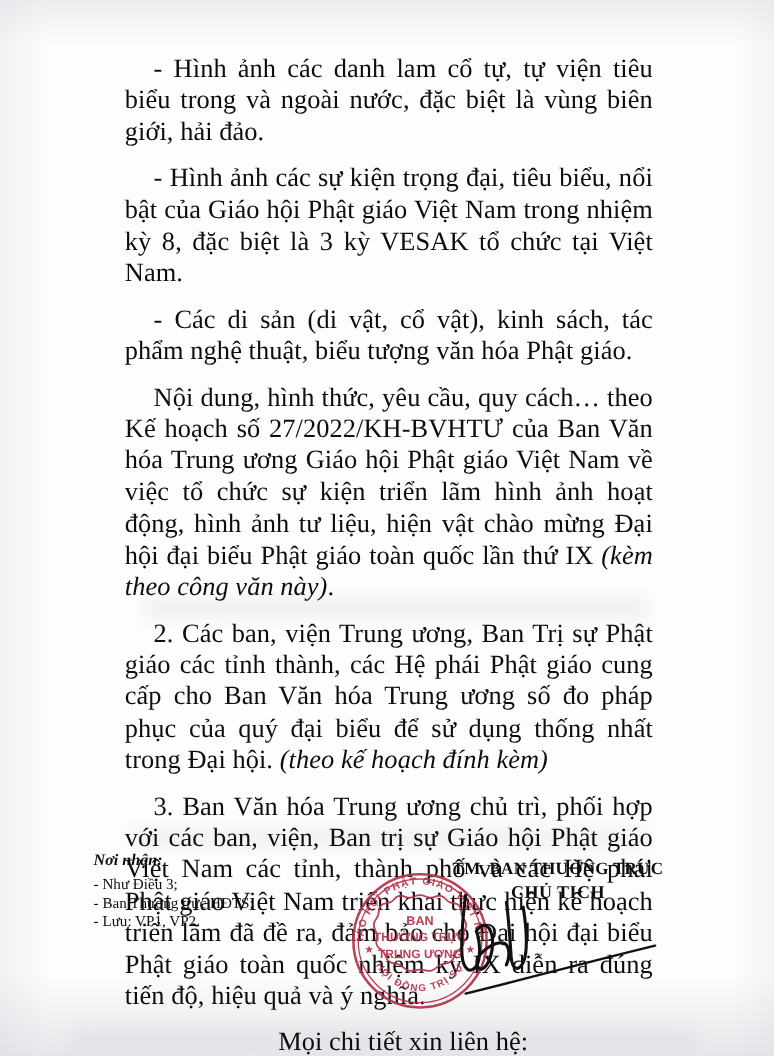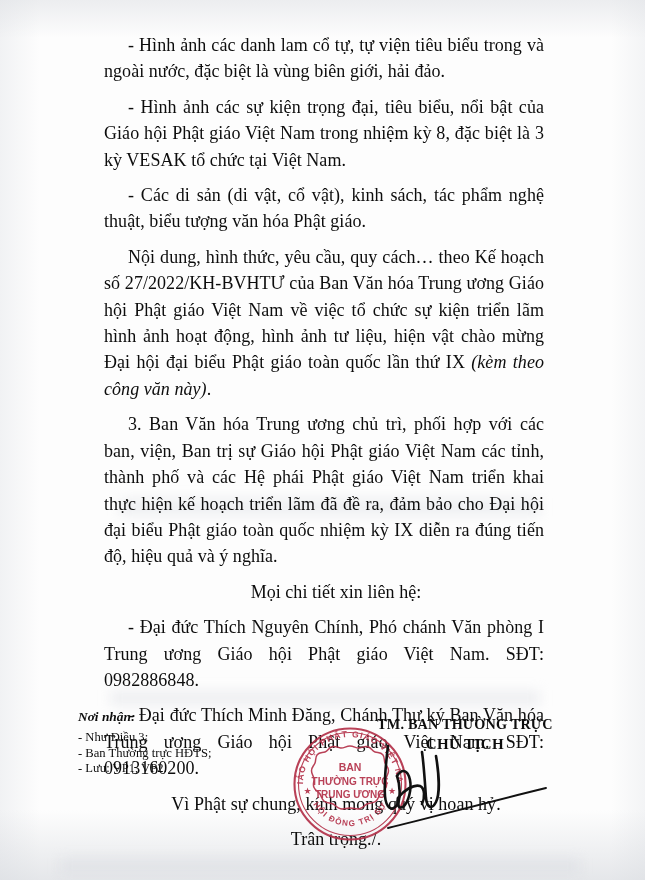--- a/index.html
+++ b/index.html
@@ -35,24 +35,24 @@
     filter: blur(6px);
   }
 
   .body-text {
     position: absolute;
     left: 104px;
     width: 440px;
     top: 32px;
   }
   p.para {
-    margin: 0 0 9px 0;
+    margin: 12px 0 9px 0;
     text-indent: 24px;
     text-align: justify;
-    font-size: 18px;
+    font-size: 22px;
     line-height: 26.4px;
     letter-spacing: 0.05px;
   }
   p.para.last-left { text-align: center; }
   p.para em { font-style: italic; }
 
   
   .recipients {
     position: absolute;
     left: 78px;
@@ -131,20 +131,21 @@
   <div class="scan-blotch" style="left:60px; top:858px; width:520px; height:16px;"></div>
 
   <div class="body-text">
 
     <p class="para">- Hình ảnh các danh lam cổ tự, tự viện tiêu biểu trong và ngoài nước, đặc biệt là vùng biên giới, hải đảo.</p>
     <p class="para">- Hình ảnh các sự kiện trọng đại, tiêu biểu, nổi bật của Giáo hội Phật giáo Việt Nam trong nhiệm kỳ 8, đặc biệt là 3 kỳ VESAK tổ chức tại Việt Nam.</p>
     <p class="para">- Các di sản (di vật, cổ vật), kinh sách, tác phẩm nghệ thuật, biểu tượng văn hóa Phật giáo.</p>
 
     <p class="para"><span>Nội dung, hình thức, yêu cầu, quy cách… theo Kế hoạch số 27/2022/KH-BVHTƯ của Ban Văn hóa Trung ương Giáo hội Phật giáo Việt Nam về việc tổ chức sự kiện triển lãm hình ảnh hoạt động, hình ảnh tư liệu, hiện vật chào mừng Đại hội đại biểu Phật giáo toàn quốc lần thứ IX </span><em>(kèm theo công văn này)</em><span>.</span></p>
 
+    <p class="para"><span>2. Các ban, viện Trung ương, Ban Trị sự Phật giáo các tỉnh thành, các Hệ phái Phật giáo cung cấp cho Ban Văn hóa Trung ương số đo pháp phục của quý đại biểu để sử dụng thống nhất trong Đại hội. </span><em>(theo kế hoạch đính kèm)</em></p>
 
     <p class="para">3. Ban Văn hóa Trung ương chủ trì, phối hợp với các ban, viện, Ban trị sự Giáo hội Phật giáo Việt Nam các tỉnh, thành phố và các Hệ phái Phật giáo Việt Nam triển khai thực hiện kế hoạch triển lãm đã đề ra, đảm bảo cho Đại hội đại biểu Phật giáo toàn quốc nhiệm kỳ IX diễn ra đúng tiến độ, hiệu quả và ý nghĩa.</p>
 
     <p class="para last-left">Mọi chi tiết xin liên hệ:</p>
     <p class="para">- Đại đức Thích Nguyên Chính, Phó chánh Văn phòng I Trung ương Giáo hội Phật giáo Việt Nam. SĐT: 0982886848.</p>
     <p class="para">- Đại đức Thích Minh Đăng, Chánh Thư ký Ban Văn hóa Trung ương Giáo hội Phật giáo Việt Nam. SĐT: 0913160200.</p>
 
     <p class="para last-left">Vì Phật sự chung, kính mong quý vị hoan hỷ.</p>
     <p class="para last-left">Trân trọng./.</p>
   </div>

